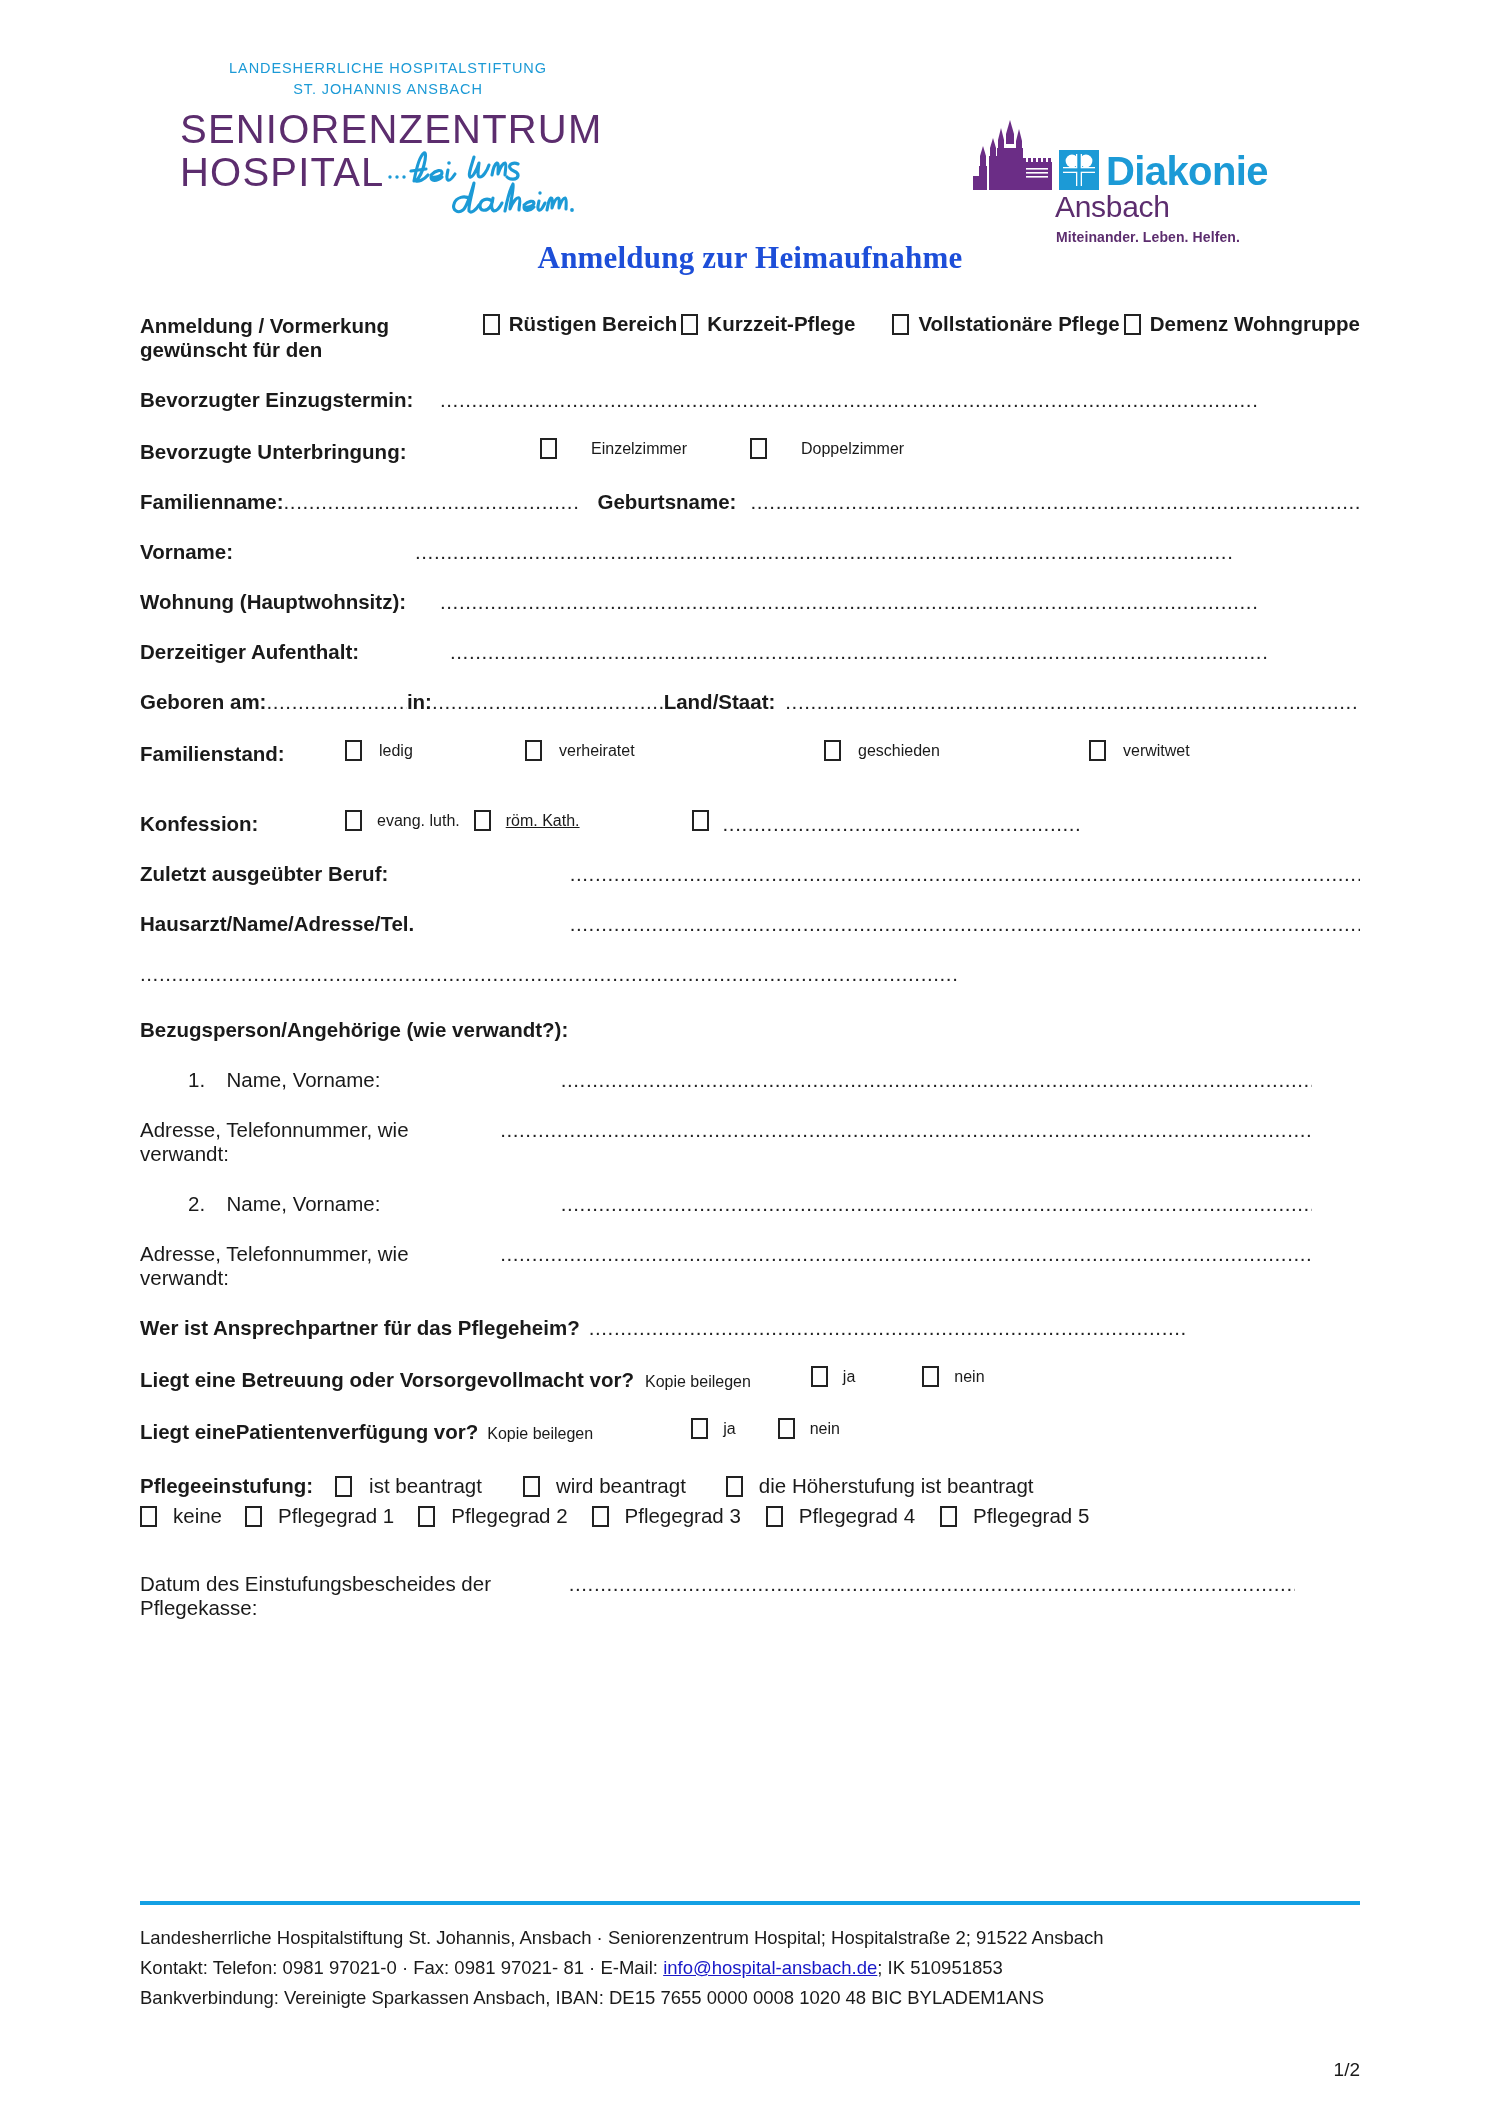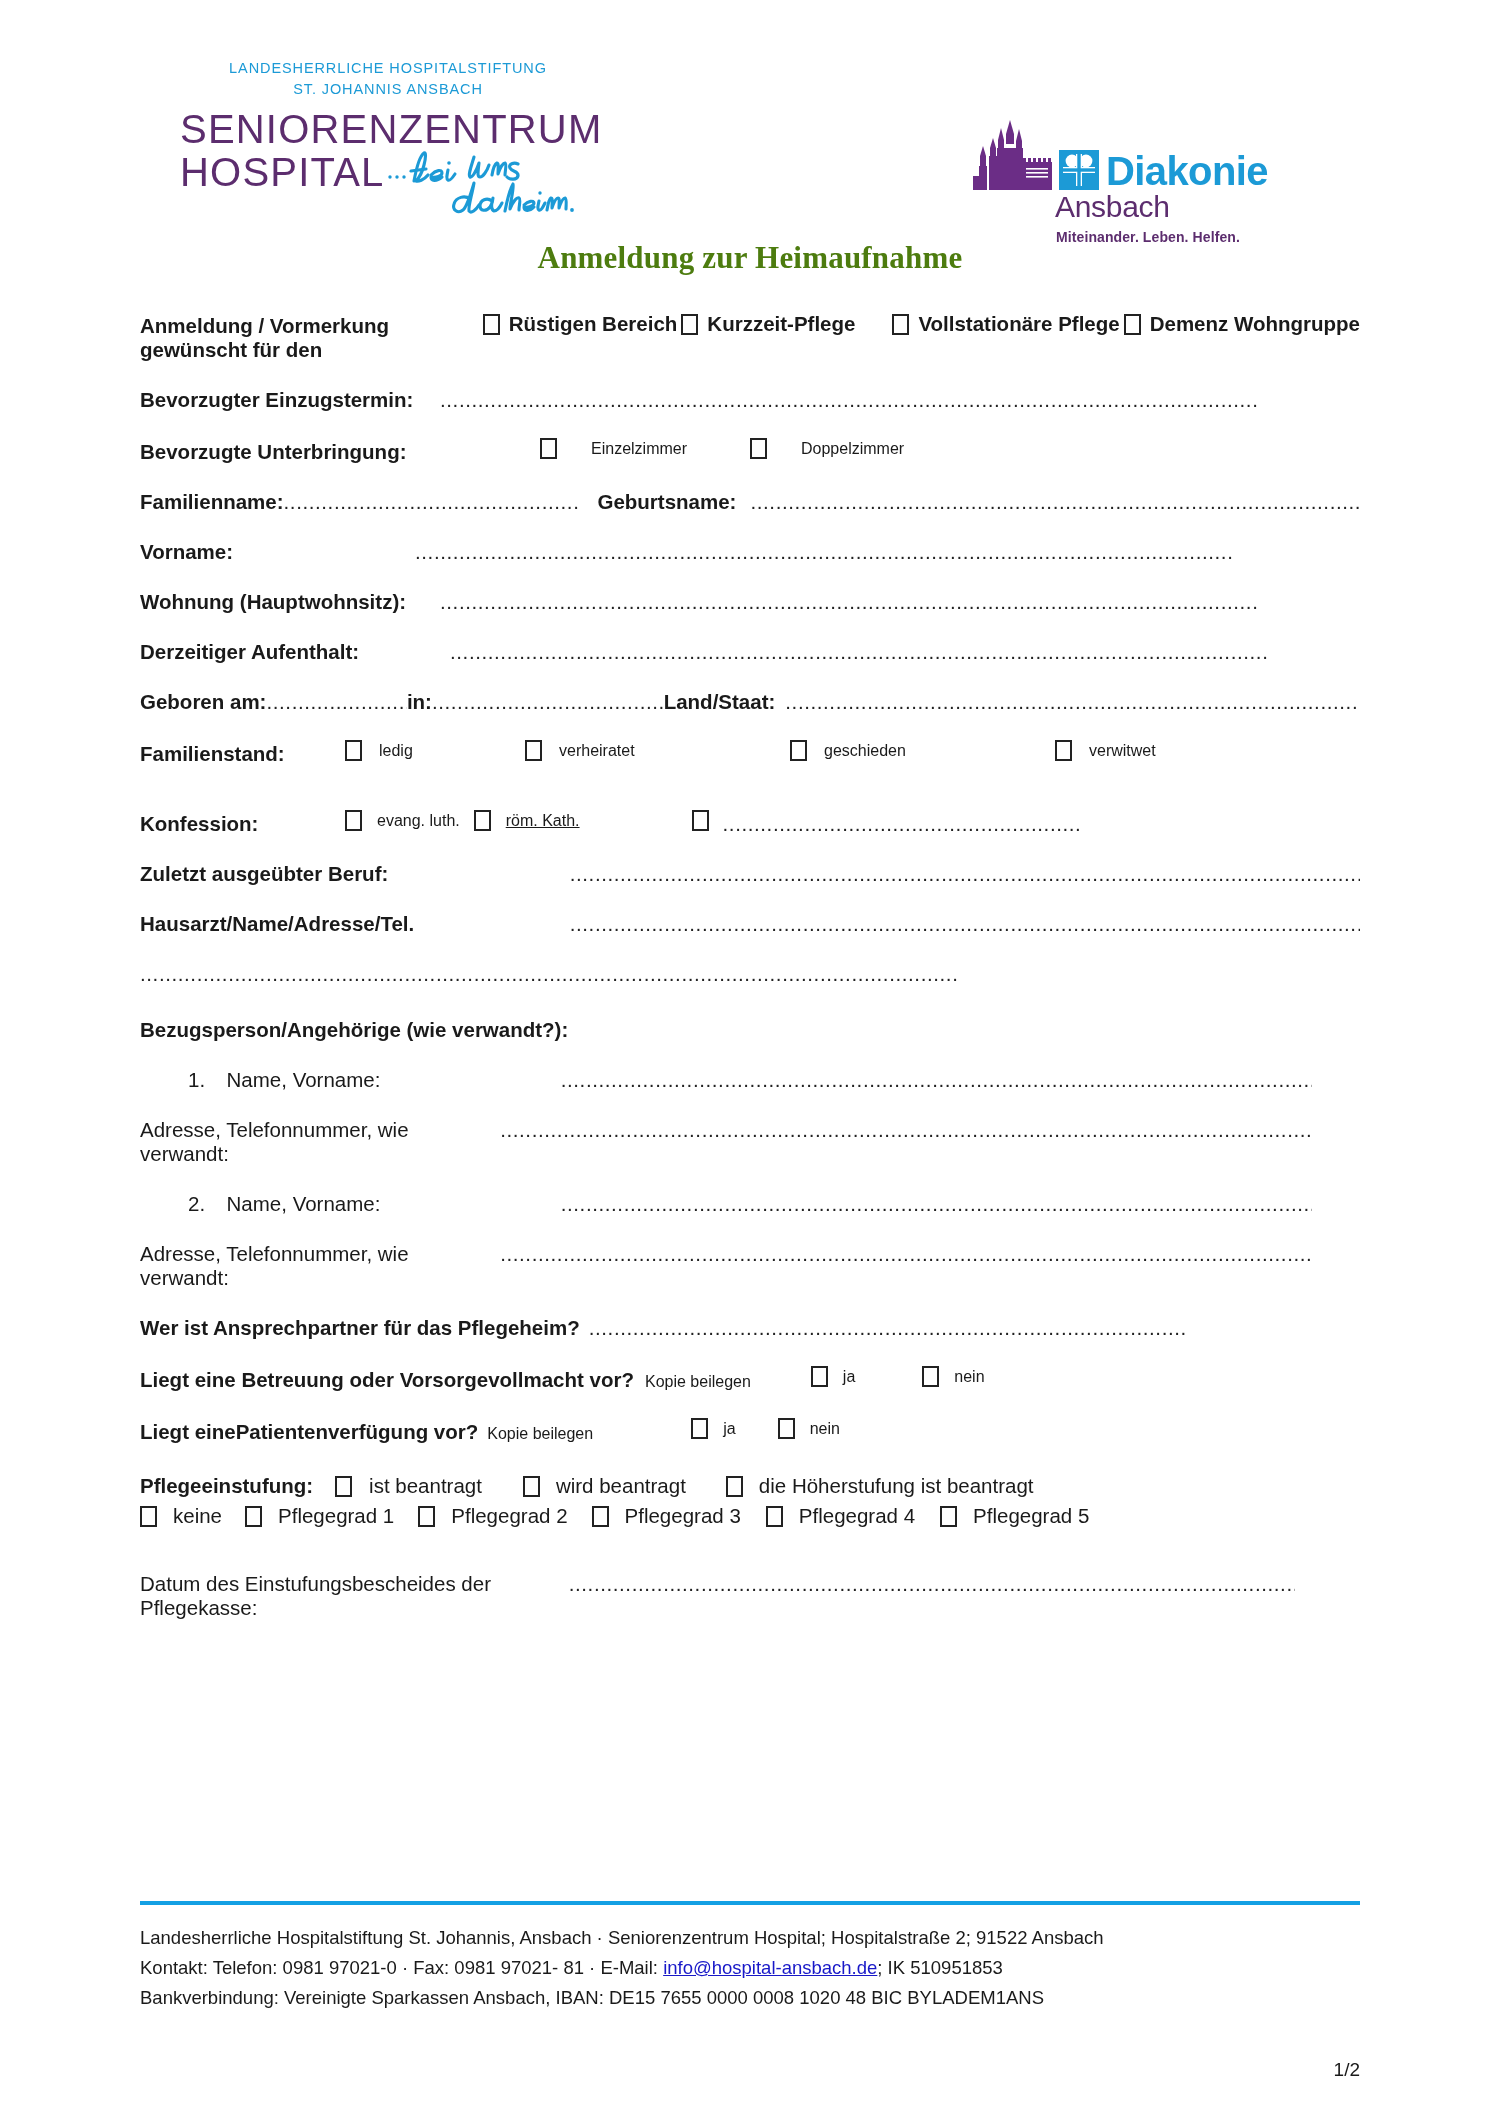--- a/index.html
+++ b/index.html
@@ -116,21 +116,21 @@
     margin-top: 7px;
   }
 
   
   .title-block { text-align: center; margin-top: 10px; }
   .form-title {
     font-family: "Liberation Serif", serif;
     font-size: 31px;
     font-weight: bold;
     letter-spacing: 0.2px;
-    color: #4d7c0f;
+    color: #1d4ed8;
   }
   .form-subtitle {
     font-family: "Liberation Serif", serif;
     font-size: 19px;
     font-weight: bold;
     margin-top: 6px;
     color: #000;
   }
   .b { font-weight: bold; }
   .n { font-weight: normal; }
@@ -422,21 +422,21 @@
     <span class="flabel">Land/Staat:</span>
     <span class="dots" style="margin-left:10px;">..................................................................................................................................</span>
   </div>
 
   <div class="field">
     <span class="flabel" style="width:205px;">Familienstand:</span>
     <label class="choice" style="width:180px;">
       <span class="cb"></span>
       <span style="margin-left:9px;">ledig</span>
     </label>
-    <label class="choice" style="width:265px;">
+    <label class="choice" style="width:299px;">
       <span class="cb"></span>
       <span style="margin-left:9px;">verheiratet</span>
     </label>
     <label class="choice" style="width:265px;">
       <span class="cb"></span>
       <span style="margin-left:9px;">geschieden</span>
     </label>
     <label class="choice">
       <span class="cb"></span>
       <span style="margin-left:9px;">verwitwet</span>

